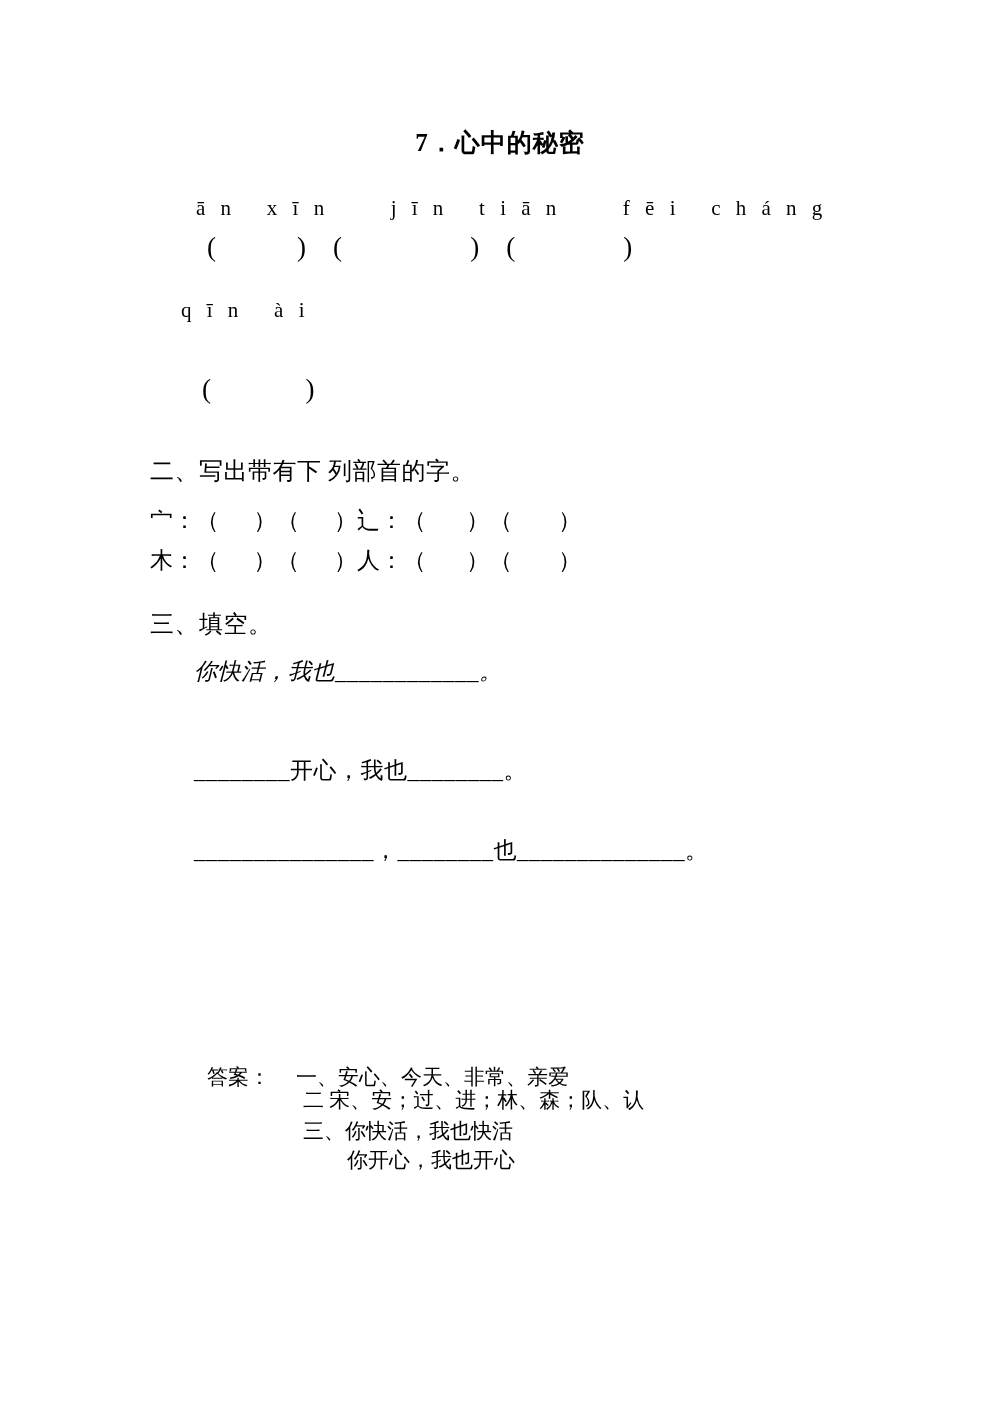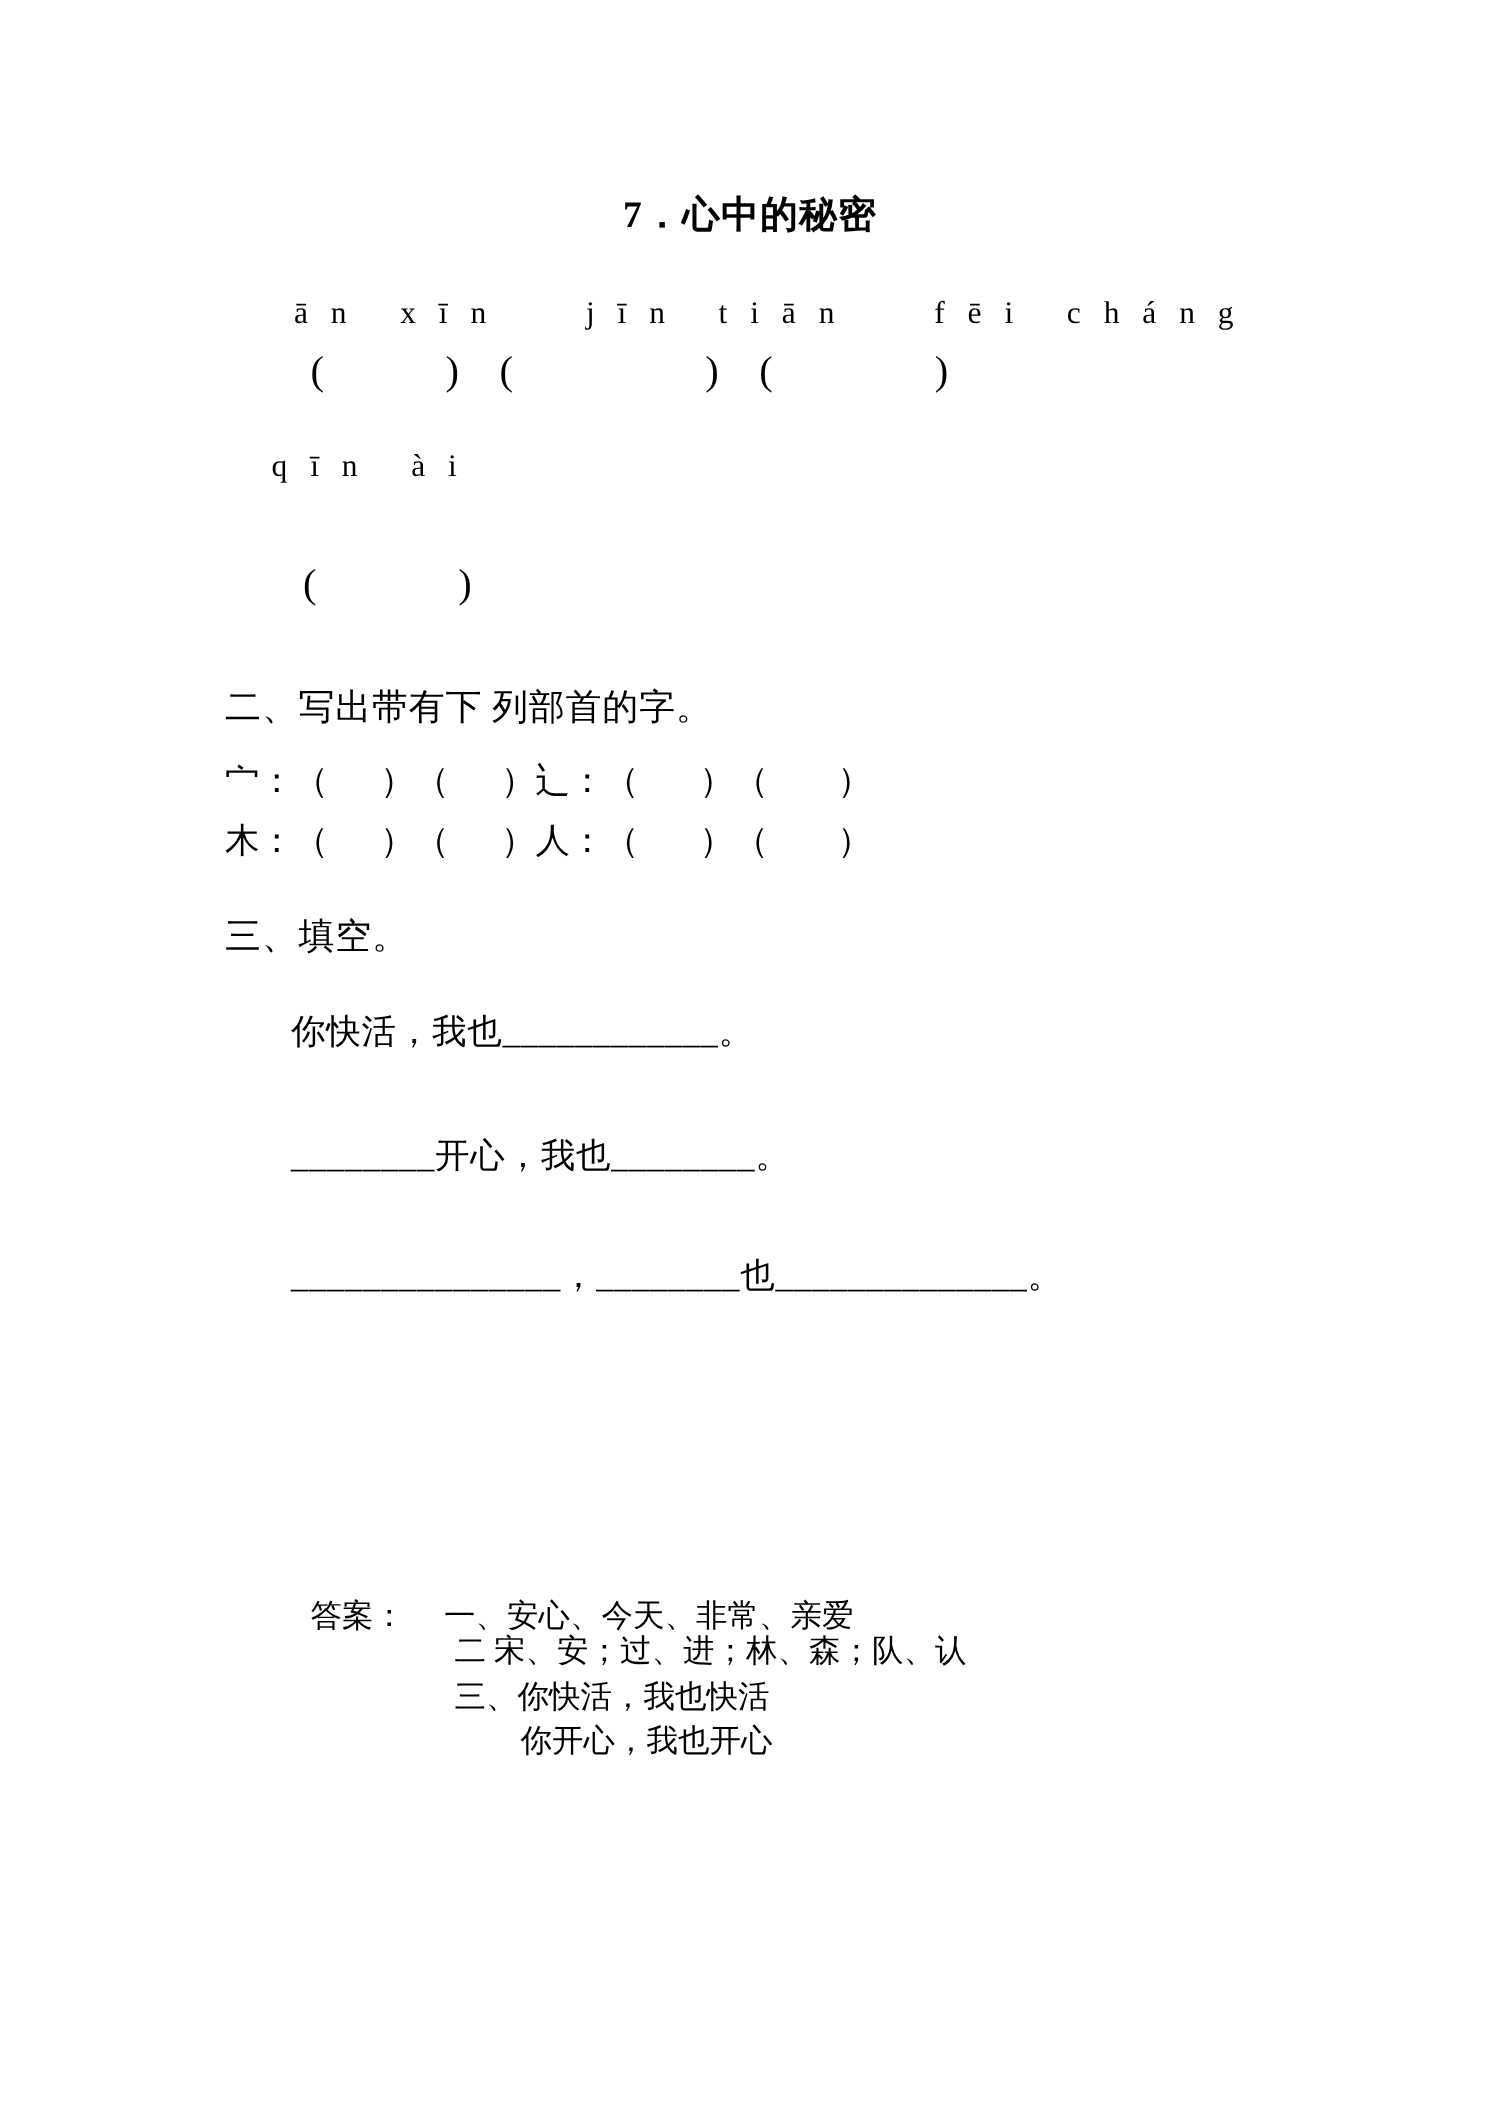--- a/index.html
+++ b/index.html
@@ -114,21 +114,21 @@
   <div class="paren-row" style="left:202px; top:374px;">(              )</div>
 
   <div class="sec-heading" style="left:150px; top:455px;">二、写出带有下 列部首的字。</div>
 
   <div class="radical-row" style="left:150px; top:505px;text-align:center;">宀：（      ）（      ）辶：（       ）（        ）</div>
 
   <div class="radical-row" style="left:150px; top:545px;">木：（      ）（      ）人：（       ）（        ）</div>
 
   <div class="sec-heading" style="left:150px; top:608px;">三、填空。</div>
 
-  <div class="blank-row" style="left:194px; top:672px;">你快活，我也____________。</div>
+  <div class="blank-row" style="left:194px; top:656px;font-style:italic;">你快活，我也____________。</div>
 
   <div class="blank-row" style="left:194px; top:755px;">________开心，我也________。</div>
 
   <div class="blank-row" style="left:194px; top:835px;">_______________，________也______________。</div>
 
   <div class="answers">
     <div class="ans-line ans-row-1"><span class="ans-label">答案：</span><span style="display:inline-block; width:26px;"></span><span>一、安心、今天、非常、亲爱</span></div>
 
     <div class="ans-line ans-row-2"><span style="display:inline-block; width:96px;"></span><span>二 宋、安；过、进；林、森；队、认</span></div>
 

